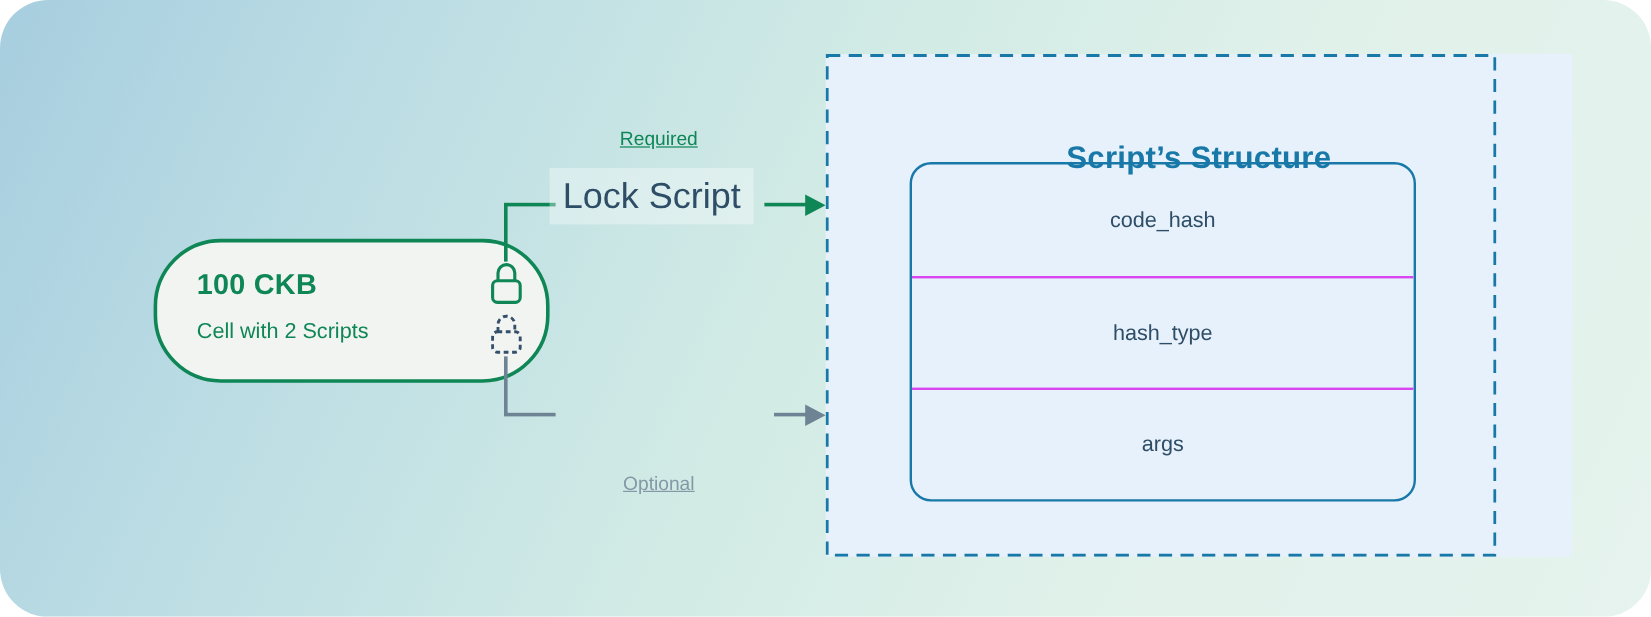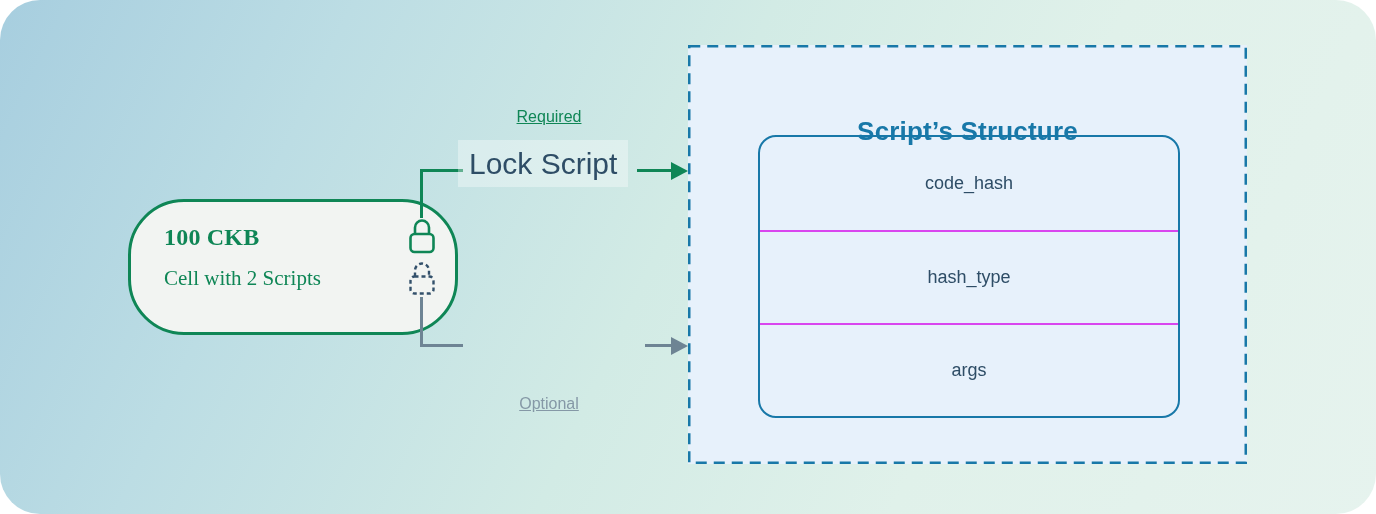--- a/index.html
+++ b/index.html
@@ -11,34 +11,33 @@
     position:relative;
     width:1376px; height:514px;
     border-radius:40px;
     overflow:hidden;
     background:linear-gradient(115deg, #a7cedf 0%, #bcdde4 22%, #d2ebe5 48%, #e0f1ea 70%, #e6f3ee 100%);
   }
 
   
   .pill {
     position:absolute; left:128px; top:199px;
-    width:330px; height:136px;
+    width:330px; height:120px;
     background:#f2f4f2;
     border:3px solid #0f8656;
     border-radius:56px;
-    font-family:Liberation Serif, serif;
   }
   .pill-amount {
     position:absolute; left:33px; top:22px;
     font-size:24px; font-weight:bold; color:#0f8656;
     letter-spacing:0.2px;
   }
   .pill-label {
     position:absolute; left:33px; top:64px;
-    font-size:21px; color:#0f8656;
+    font-size:18px; color:#0f8656;
   }
   .lock-solid { position:absolute; left:276px; top:15px; }
   .lock-dashed { position:absolute; left:276px; top:59px; }
 
   
   .line { position:absolute; }
   .green { background:#0f8656; }
   .grayline { background:#6e8494; }
   .v-lock  { left:420px; top:170px; width:3px; height:48px; }
   .h-lock  { left:420px; top:169px; width:43px; height:3px; }
@@ -69,21 +68,21 @@
   .annotation {
     position:absolute; left:465px; width:168px;
     text-align:center; font-size:16px;text-decoration:underline;
   }
   .ann-required { top:108px; color:#0f8656; }
   .ann-optional { top:383px; color:#8598a6;margin-top:12px; }
 
   
   .panel {
     position:absolute; left:688px; top:45px;
-    width:559px; height:419px;
+    width:622px; height:419px;
     background:#e7f1fb;
   }
   .panel-border { position:absolute; left:0; top:0; }
   .panel-title {
     position:absolute; left:0; top:71px; width:100%;
     text-align:center;
     font-size:26px; font-weight:bold; color:#1878a8;
     letter-spacing:0.2px;
   }
   .fields-table {

